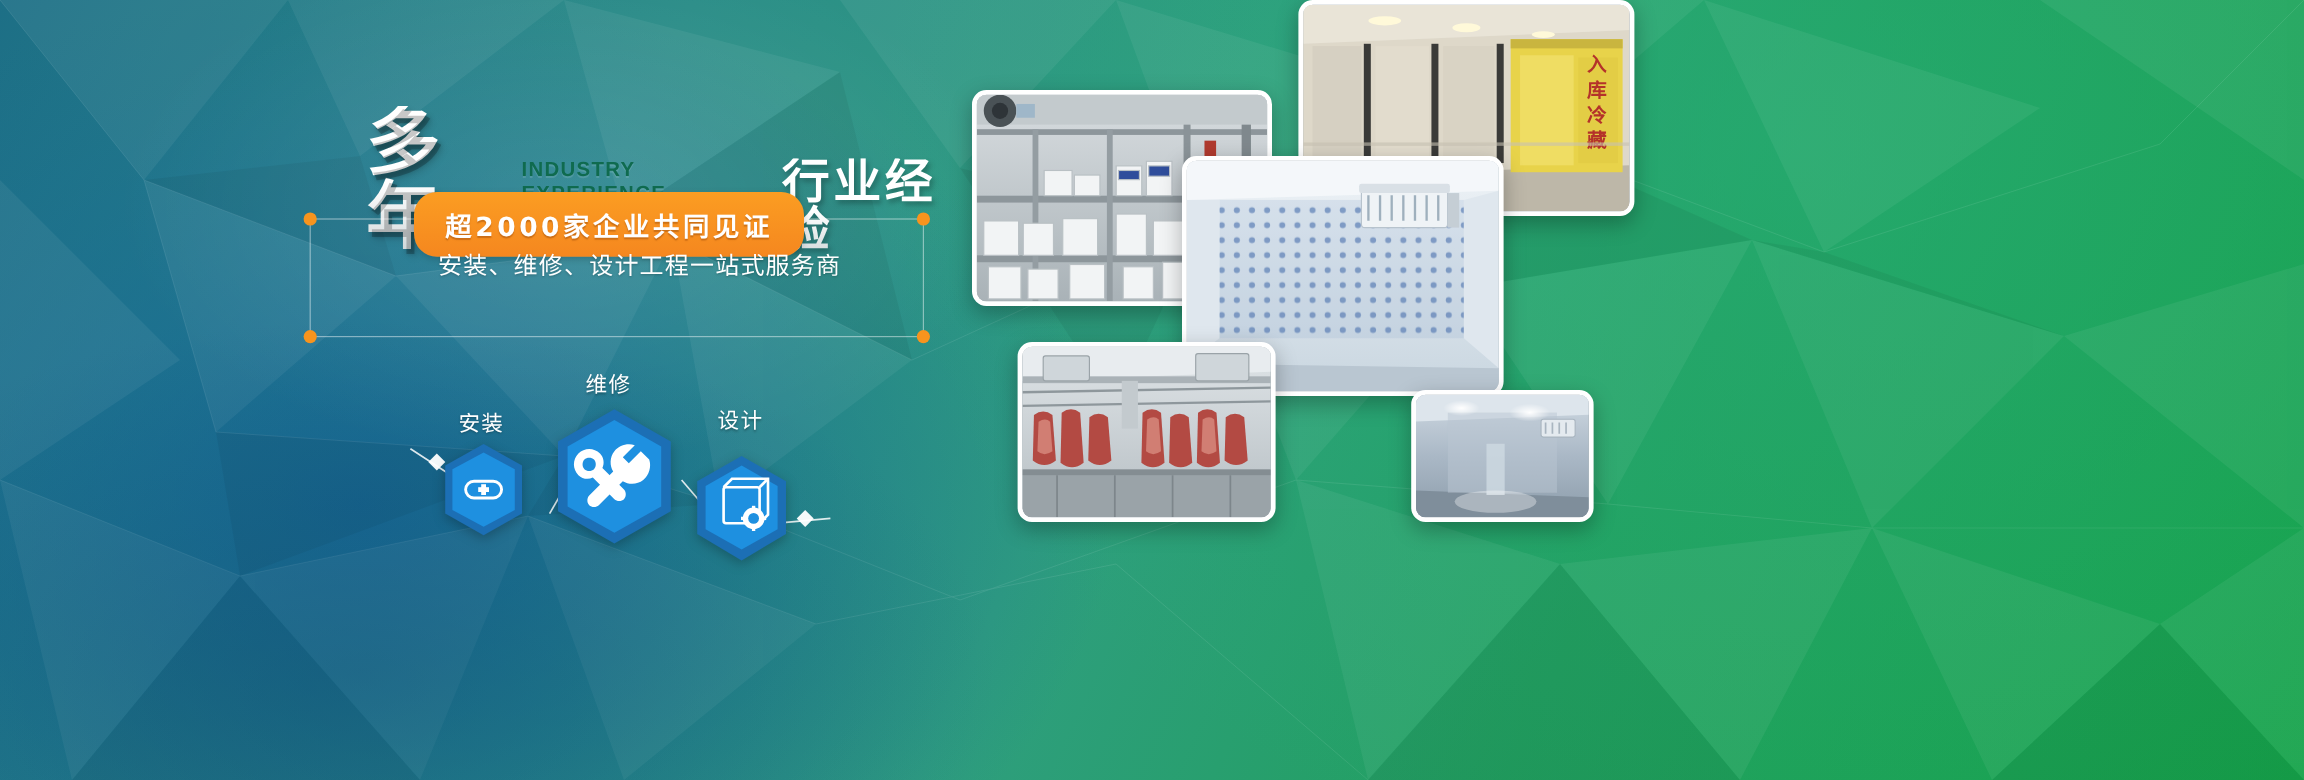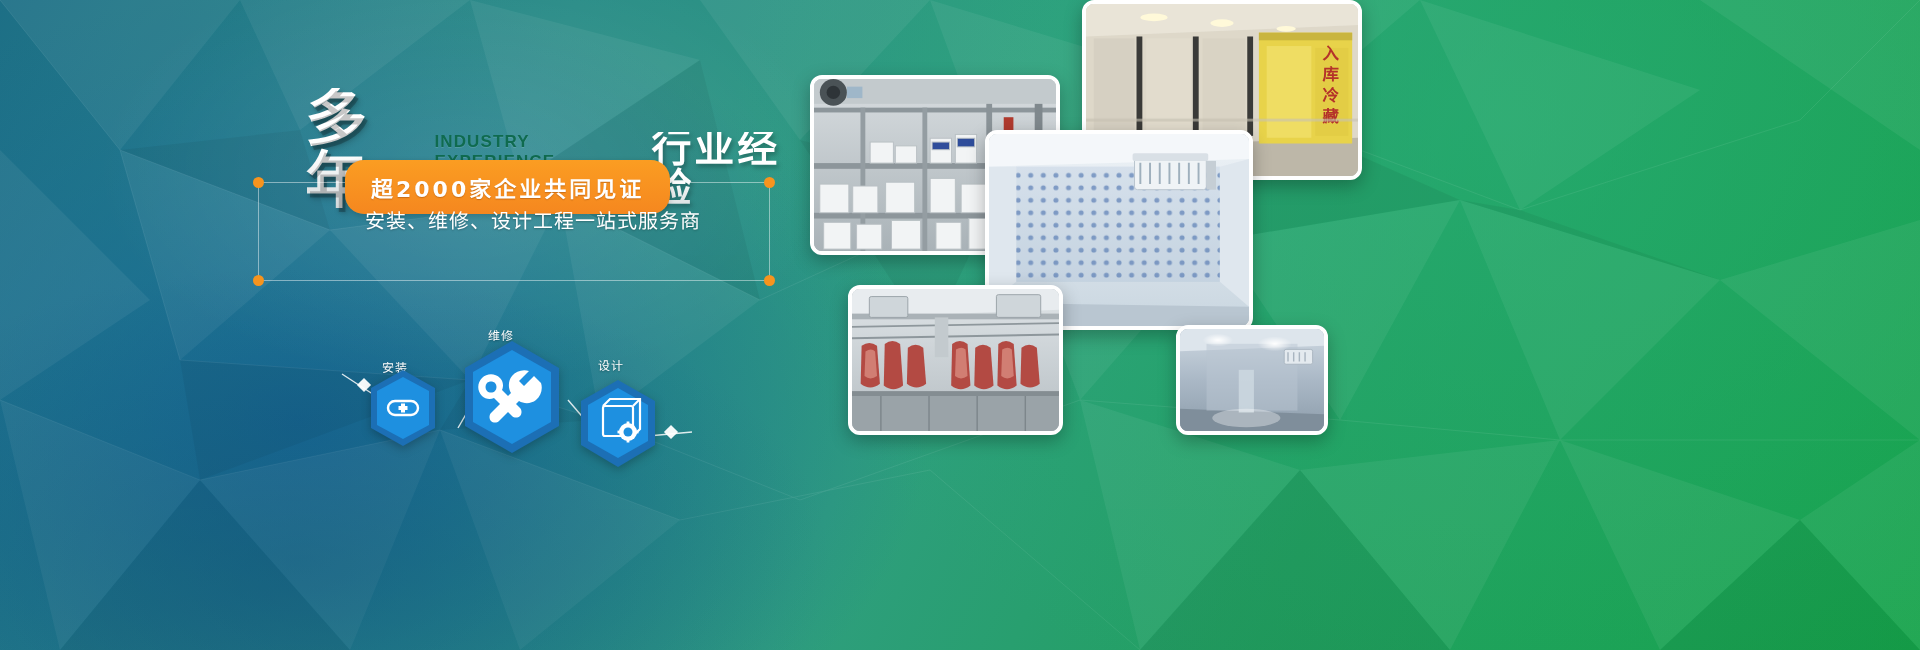--- a/index.html
+++ b/index.html
@@ -43,21 +43,21 @@
     font-size:17px;font-weight:bold;letter-spacing:1.1px;
     color:#0f6b4f;margin-bottom:3px;padding-left:4px;
     font-family:"Liberation Sans",sans-serif;
     text-shadow:0 1px 0 rgba(255,255,255,0.12);
   }
   .hl-sub{
     font-size:40px;font-weight:bold;line-height:1;color:#ffffff;letter-spacing:3px;
     background:linear-gradient(180deg,#ffffff 0%,#ffffff 55%,#d3dadb 100%);
     -webkit-background-clip:text;background-clip:text;-webkit-text-fill-color:transparent;
     filter:drop-shadow(2px 3px 2px rgba(0,0,0,0.26));
-    font-family:Liberation Mono, monospace;
+    font-family:Liberation Serif, serif;
   }
 
   
   .bracket{position:absolute;left:258px;top:176px;width:512px;height:110px;}
   .bracket .vline{position:absolute;left:0;top:6px;width:1px;height:98px;background:rgba(255,255,255,0.45);}
   .bracket .htop{position:absolute;left:0;top:6px;height:1px;width:512px;background:rgba(255,255,255,0.45);}
   .bracket .hbot{position:absolute;left:0;top:104px;height:1px;width:512px;background:rgba(255,255,255,0.45);}
   .bracket .vright{position:absolute;left:511px;top:6px;width:1px;height:98px;background:rgba(255,255,255,0.45);}
   .dot{position:absolute;width:11px;height:11px;border-radius:50%;background:#f7941e;}
   .dot.tl{left:-5px;top:1px;}
@@ -92,23 +92,23 @@
     font-family:"DejaVu Sans","Liberation Sans",sans-serif;
     text-shadow:1px 2px 3px rgba(0,0,0,0.30);
   }
   .hotline .lbl{font-size:29px;letter-spacing:1px;}
   .hotline .num{font-size:33px;letter-spacing:0px;margin:0 8px 0 2px;}
   .hotline .wx{font-size:29px;letter-spacing:1px;}
 
   
   .hexwrap{position:absolute;left:330px;top:300px;width:400px;height:170px;}
   .hexlabel{
-    position:absolute;color:#ffffff;font-size:12px;letter-spacing:1px;
+    position:absolute;color:#ffffff;font-size:18px;letter-spacing:1px;
     font-family:Liberation Serif, serif;
-    text-shadow:0 1px 2px rgba(0,0,0,0.3);white-space:nowrap;margin-top:20px;
+    text-shadow:0 1px 2px rgba(0,0,0,0.3);white-space:nowrap;
   }
   .hex{position:absolute;}
   .hex svg{display:block;filter:drop-shadow(0 3px 5px rgba(0,0,0,0.25));}
   .connector{position:absolute;pointer-events:none;}
 
   
   .collage{position:absolute;left:800px;top:0;width:1120px;height:650px;}
   .photo{
     position:absolute;border-radius:12px;overflow:hidden;
     border:4px solid #ffffff;box-sizing:border-box;

